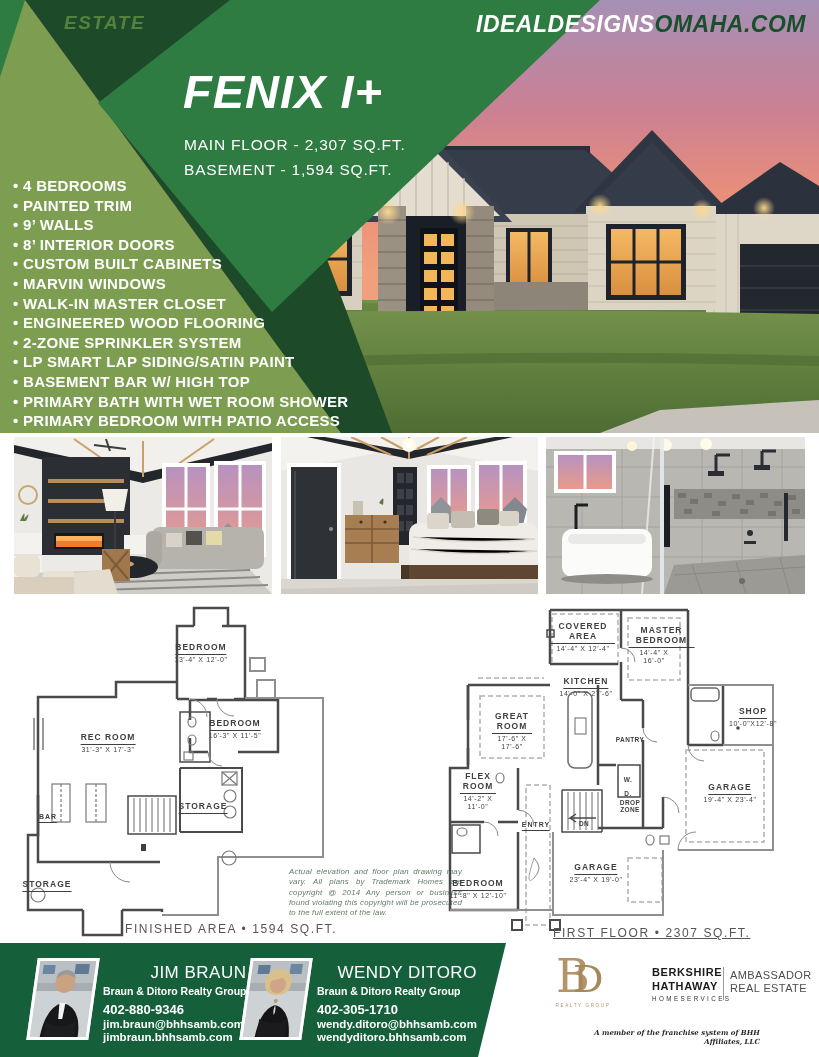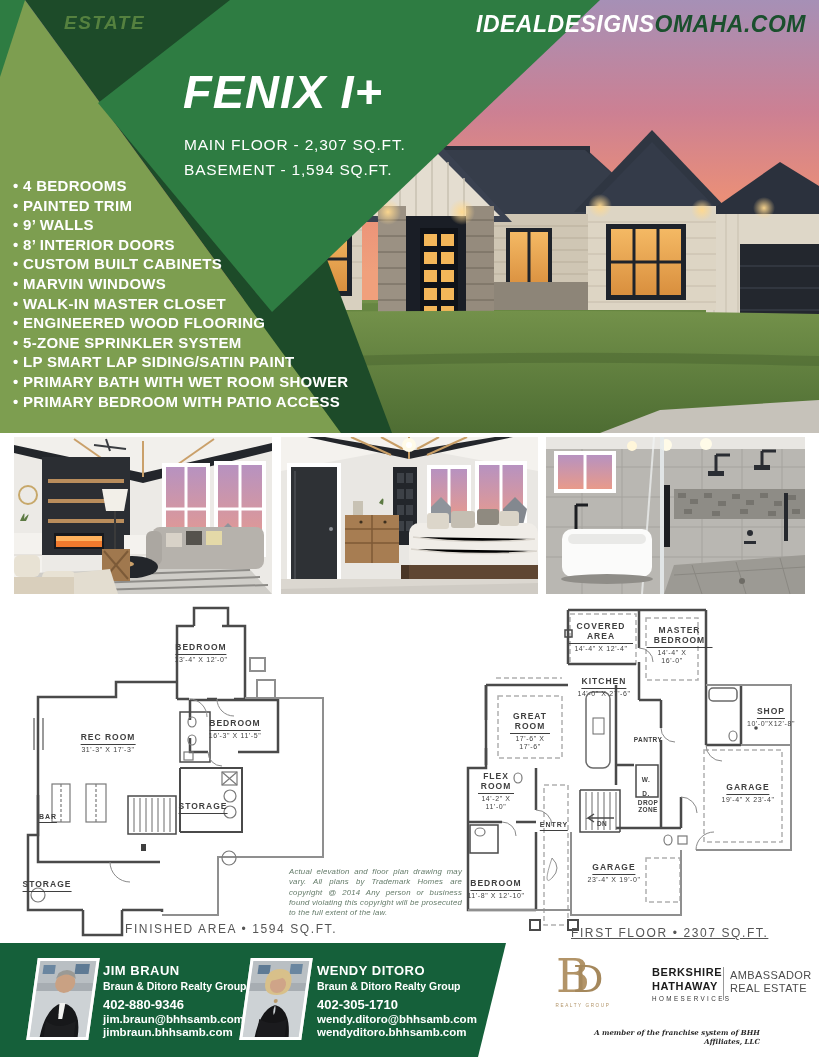--- a/index.html
+++ b/index.html
@@ -23,40 +23,40 @@
   .features li::before{content:"• ";}
 
   
   .photo{position:absolute;top:437px;height:157px;overflow:hidden;}
   .photo svg{display:block;}
   .ph1{left:14px;width:258px;} .ph2{left:281px;width:257px;} .ph3{left:546px;width:259px;}
 
   
   .plan{position:absolute;top:600px;}
   .plan-basement{left:10px;width:400px;height:340px;}
-  .plan-main{left:456px;width:357px;height:340px;}
+  .plan-main{left:438px;width:357px;height:340px;}
   .plan svg{position:absolute;left:0;top:0;}
   .rm{position:absolute;transform:translateX(-50%);text-align:center;color:#3f3f3f;
       font-family:"Liberation Sans",sans-serif;line-height:1.15;white-space:nowrap;}
   .rm .nm{display:inline-block;font-size:8.5px;font-weight:700;letter-spacing:1px;
           border-bottom:1px solid #3f3f3f;padding-bottom:1px;}
   .rm .dm{display:block;font-size:7px;letter-spacing:.6px;margin-top:1px;}
   .rm.small .nm{font-size:6.5px;letter-spacing:.4px;border-bottom:none;}
   .area-label{position:absolute;color:#555;font-size:12px;letter-spacing:1.6px;font-weight:400;}
   .disclaimer{position:absolute;left:289px;top:867px;width:173px;font-size:7.8px;line-height:10.3px;
               font-style:italic;color:#637a68;text-align:justify;letter-spacing:.2px;}
 
   
   .footer-band{position:absolute;left:0;top:943px;width:819px;height:114px;}
   .footer-green{position:absolute;left:0;top:0;width:560px;height:114px;background:#15603a;
                 clip-path:polygon(0 0,506px 0,478px 114px,0 114px);}
   .agent-photo{position:absolute;width:56px;height:76px;border:3px solid #fff;overflow:hidden;
                transform:skewX(-8deg);background:#cfd3d6;}
   .agent-text{position:absolute;color:#fff;}
-  .agent-name{font-size:13px;font-weight:700;letter-spacing:.5px;}
+  .agent-name{font-size:17px;font-weight:400;letter-spacing:.5px;text-align:right;}
   .agent-group{font-size:10.5px;font-weight:700;margin-top:2px;}
   .agent-phone{font-size:13px;font-weight:700;margin-top:5px;}
   .agent-email,.agent-site{font-size:11.5px;font-weight:700;margin-top:1px;}
 
   .bd-logo{position:absolute;left:556px;top:953px;width:54px;height:60px;}
   .bd-b{position:absolute;left:0;top:0;font-family:"DejaVu Serif",serif;font-size:46px;line-height:46px;
         color:#b29468;font-weight:400;}
   .bd-d{position:absolute;left:17px;top:7px;font-family:"DejaVu Serif",serif;font-size:38px;line-height:38px;
         color:#a5885c;}
   .bd-caption{position:absolute;left:548px;top:1003px;width:70px;text-align:center;color:#b29468;
@@ -246,22 +246,23 @@
 
     <ul class="features">
       <li>4 BEDROOMS</li>
       <li>PAINTED TRIM</li>
       <li>9’ WALLS</li>
       <li>8’ INTERIOR DOORS</li>
       <li>CUSTOM BUILT CABINETS</li>
       <li>MARVIN WINDOWS</li>
       <li>WALK-IN MASTER CLOSET</li>
       <li>ENGINEERED WOOD FLOORING</li>
-      <li>5-ZONE SPRINKLER SYSTEM</li>
+      <li>2-ZONE SPRINKLER SYSTEM</li>
       <li>LP SMART LAP SIDING/SATIN PAINT</li>
+      <li>BASEMENT BAR W/ HIGH TOP</li>
       <li>PRIMARY BATH WITH WET ROOM SHOWER</li>
       <li>PRIMARY BEDROOM WITH PATIO ACCESS</li>
     </ul>
   </div>
 
   <div class="photo ph1">
     <svg width="258" height="157" viewBox="0 0 258 157">
       <defs>
           <linearGradient id="psky1" x1="0" y1="0" x2="0" y2="1">
         <stop offset="0" stop-color="#b792c0"></stop>

